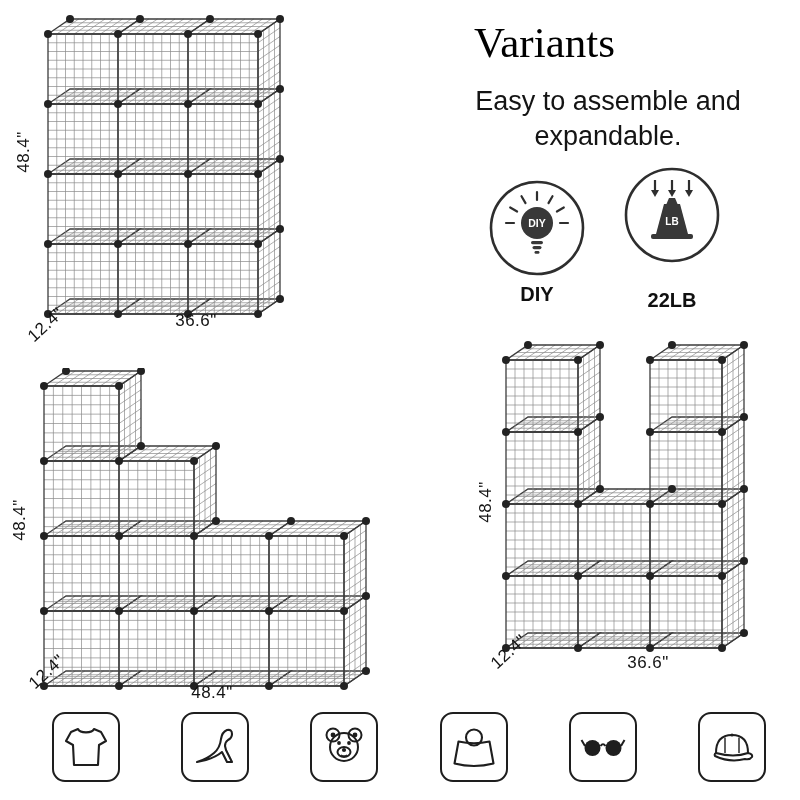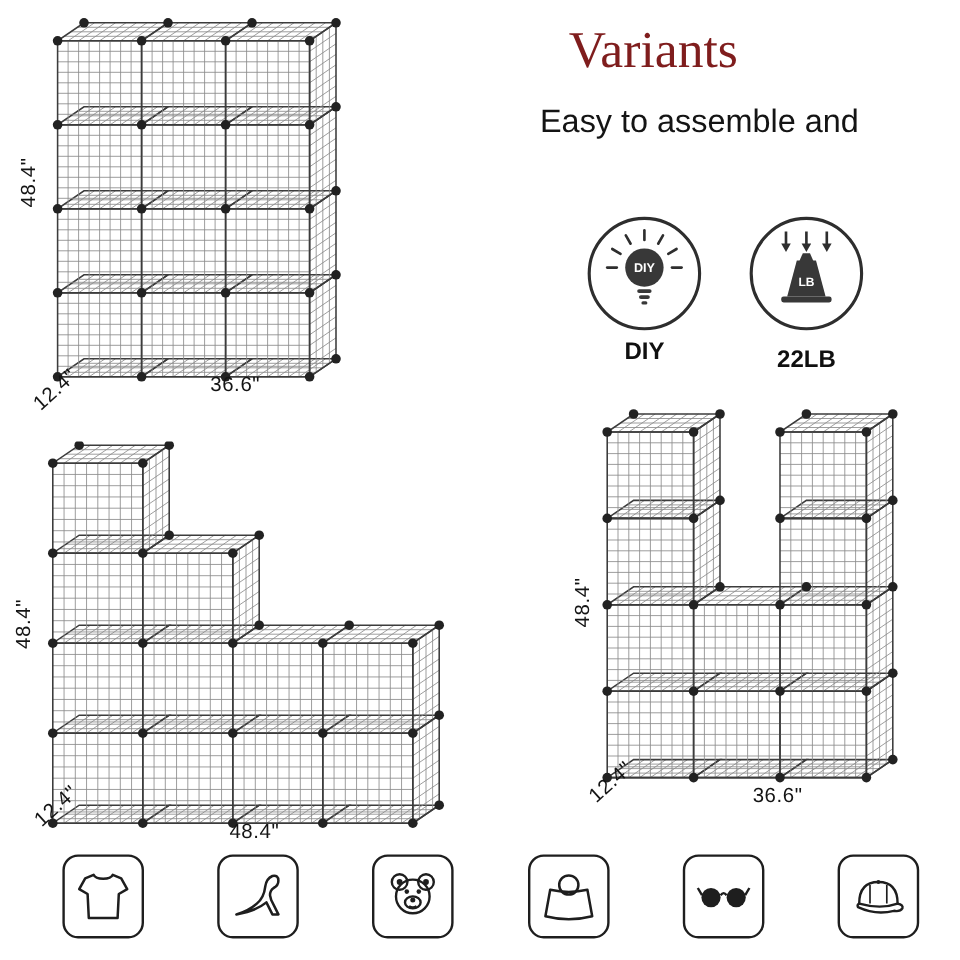--- a/index.html
+++ b/index.html
@@ -9,25 +9,25 @@
   }
   .unit-svg{position:absolute;}
   .dim{
     position:absolute;font-size:17px;color:#141414;white-space:nowrap;
     transform:translate(-50%,-50%);letter-spacing:.5px;
   }
   .dim.rot90{transform:translate(-50%,-50%) rotate(-90deg);}
   .dim.rot45{transform:translate(-50%,-50%) rotate(-42deg);}
   .title{
     position:absolute;left:474px;top:18px;
-    font-family:"Liberation Serif", serif;font-size:43px;color:#7f1d1d;
+    font-family:"Liberation Serif", serif;font-size:43px;color:#000000;
   }
   .subtitle{
     position:absolute;left:450px;top:84px;width:316px;
-    font-size:27px;line-height:35px;color:#141414;
+    font-size:27px;line-height:35px;text-align:center;color:#141414;
   }
   .badge{position:absolute;width:100px;height:100px;}
   .badge-label{
     position:absolute;transform:translate(-50%,-50%);
     font-size:20px;font-weight:bold;color:#101010;white-space:nowrap;
   }
   .icon-row{
     position:absolute;left:52px;top:712px;width:714px;
     display:flex;justify-content:space-between;
   }
@@ -1282,20 +1282,21 @@
       <circle cx="230" cy="24" r="4" fill="#222222"></circle>
     </g>
   </svg>
 <span class="dim rot90" style="left:486px;top:502px">48.4"</span>
 <span class="dim rot45" style="left:509px;top:652px">12.4"</span>
 <span class="dim" style="left:648px;top:663px">36.6"</span>
 
 <div class="title">Variants</div>
 <div class="subtitle">
   <div>Easy to assemble and</div>
+  <div>expandable.</div>
 </div>
 
 <div class="badge" style="left:487px;top:178px">
   <svg width="100" height="100" viewBox="0 0 100 100">
     <circle cx="50" cy="50" r="46" fill="none" stroke="#2e2e2e" stroke-width="2.6"></circle>
     <g stroke="#2e2e2e" stroke-width="2.2" stroke-linecap="round">
       <line x1="73" y1="45" x2="81" y2="45"></line>
       <line x1="69.9" y1="33.5" x2="76.8" y2="29.5"></line>
       <line x1="61.5" y1="25.1" x2="65.5" y2="18.2"></line>
       <line x1="50" y1="22" x2="50" y2="14"></line>
@@ -1305,21 +1306,21 @@
     </g>
     <circle cx="50" cy="45" r="16" fill="#383838"></circle>
     <text x="50" y="49" text-anchor="middle" font-size="10.5" font-weight="bold" fill="#ffffff" font-family="Liberation Sans, sans-serif">DIY</text>
     <rect x="44" y="63" width="12" height="3.2" rx="1.6" fill="#383838"></rect>
     <rect x="45.5" y="68" width="9" height="3.2" rx="1.6" fill="#383838"></rect>
     <rect x="47.5" y="73" width="5" height="2.8" rx="1.4" fill="#383838"></rect>
   </svg>
 </div>
 <div class="badge-label" style="left:537px;top:294px">DIY</div>
 
-<div class="badge" style="left:622px;top:178px">
+<div class="badge" style="left:622px;top:165px">
   <svg width="100" height="100" viewBox="0 0 100 100">
     <circle cx="50" cy="50" r="46" fill="none" stroke="#2e2e2e" stroke-width="2.6"></circle>
     <g stroke="#2e2e2e" stroke-width="2.2">
       <line x1="33" y1="15" x2="33" y2="26"></line>
       <line x1="50" y1="15" x2="50" y2="26"></line>
       <line x1="67" y1="15" x2="67" y2="26"></line>
     </g>
     <g fill="#2e2e2e">
       <polygon points="29,25 37,25 33,32"></polygon>
       <polygon points="46,25 54,25 50,32"></polygon>

